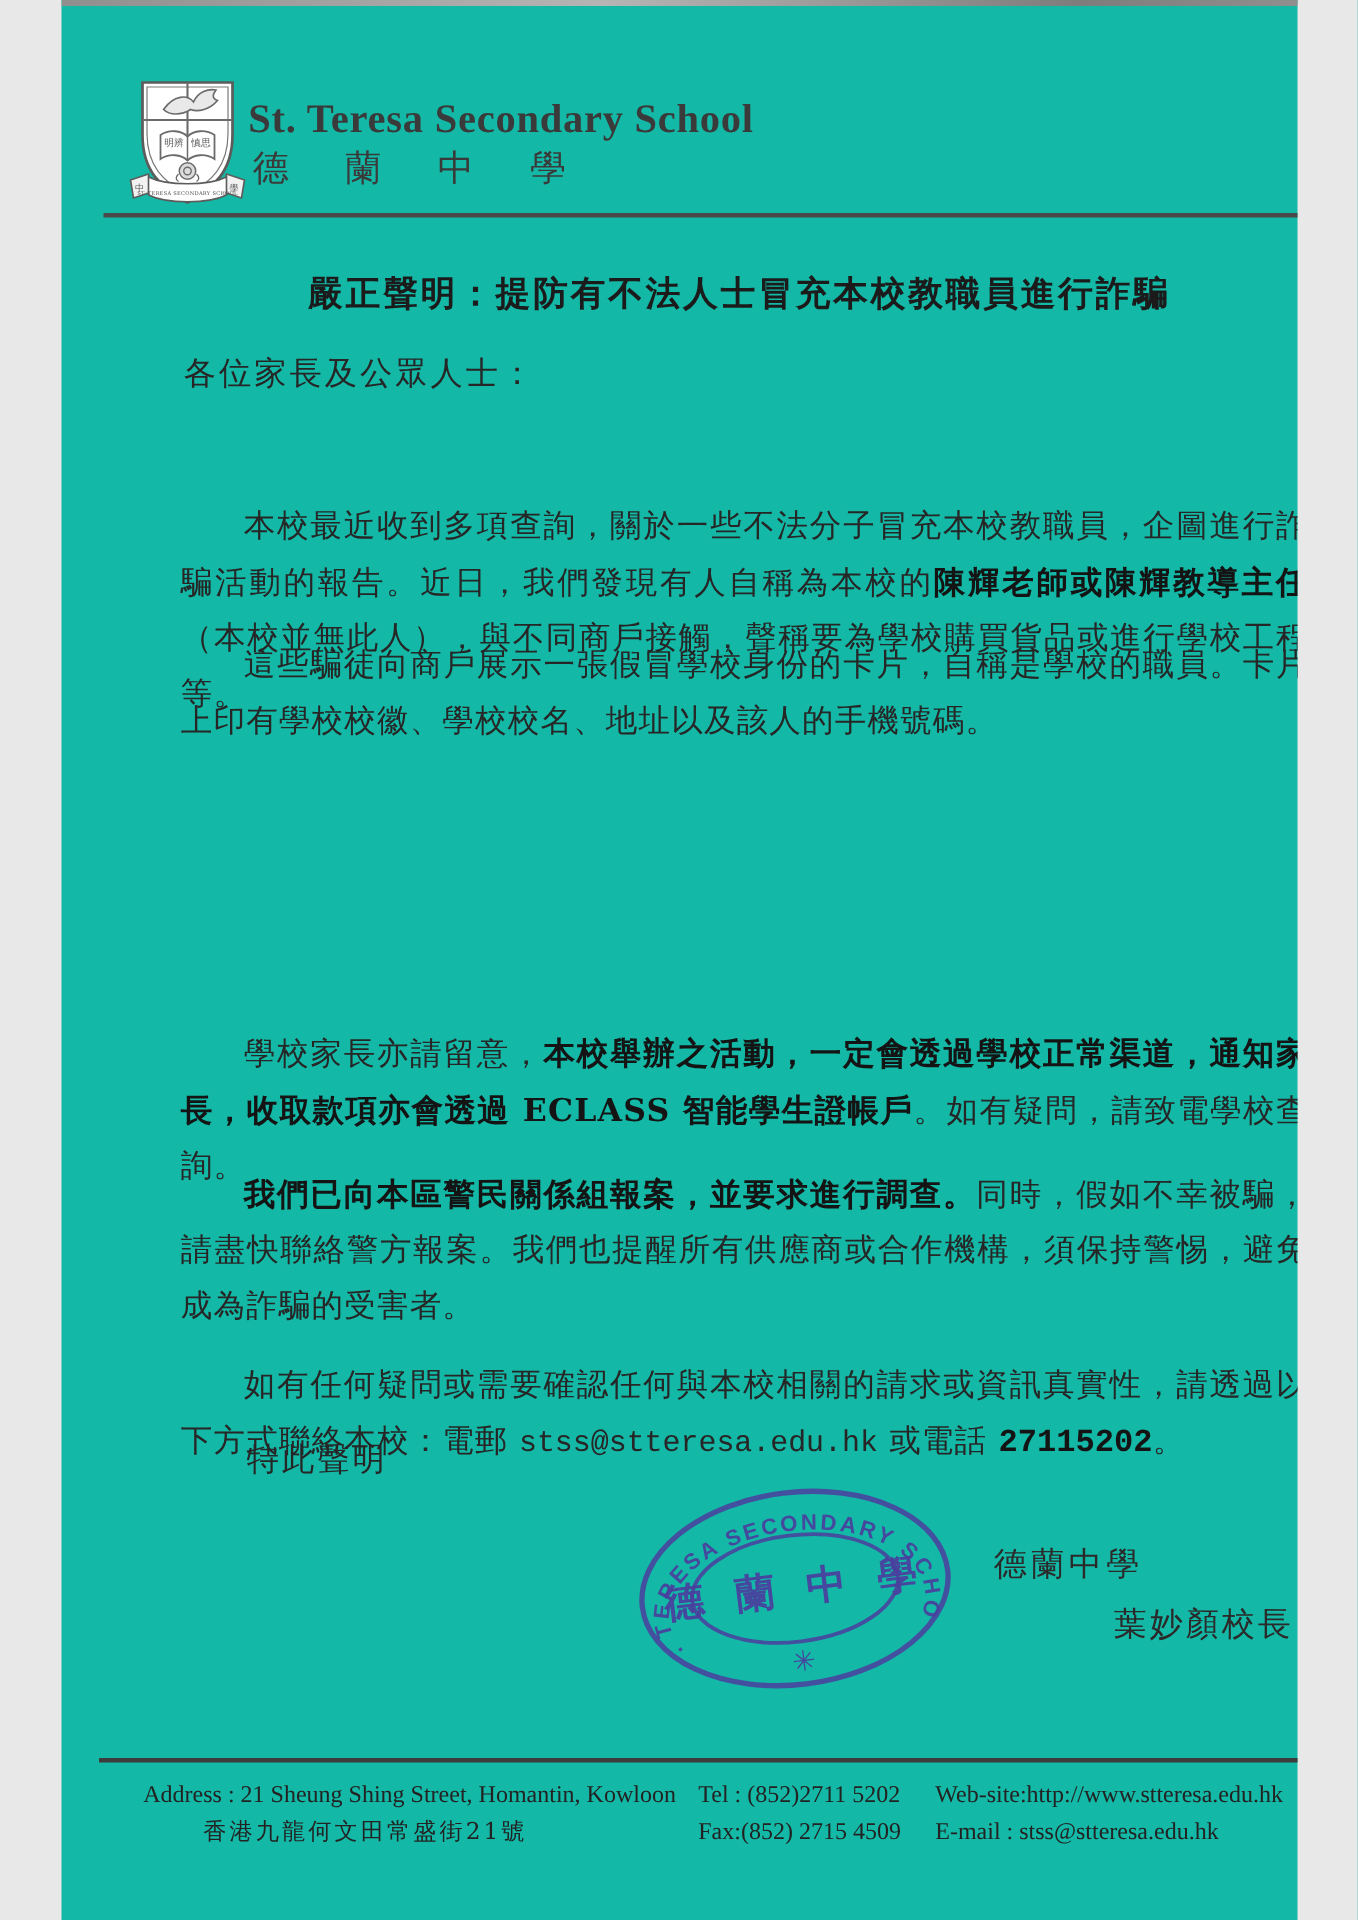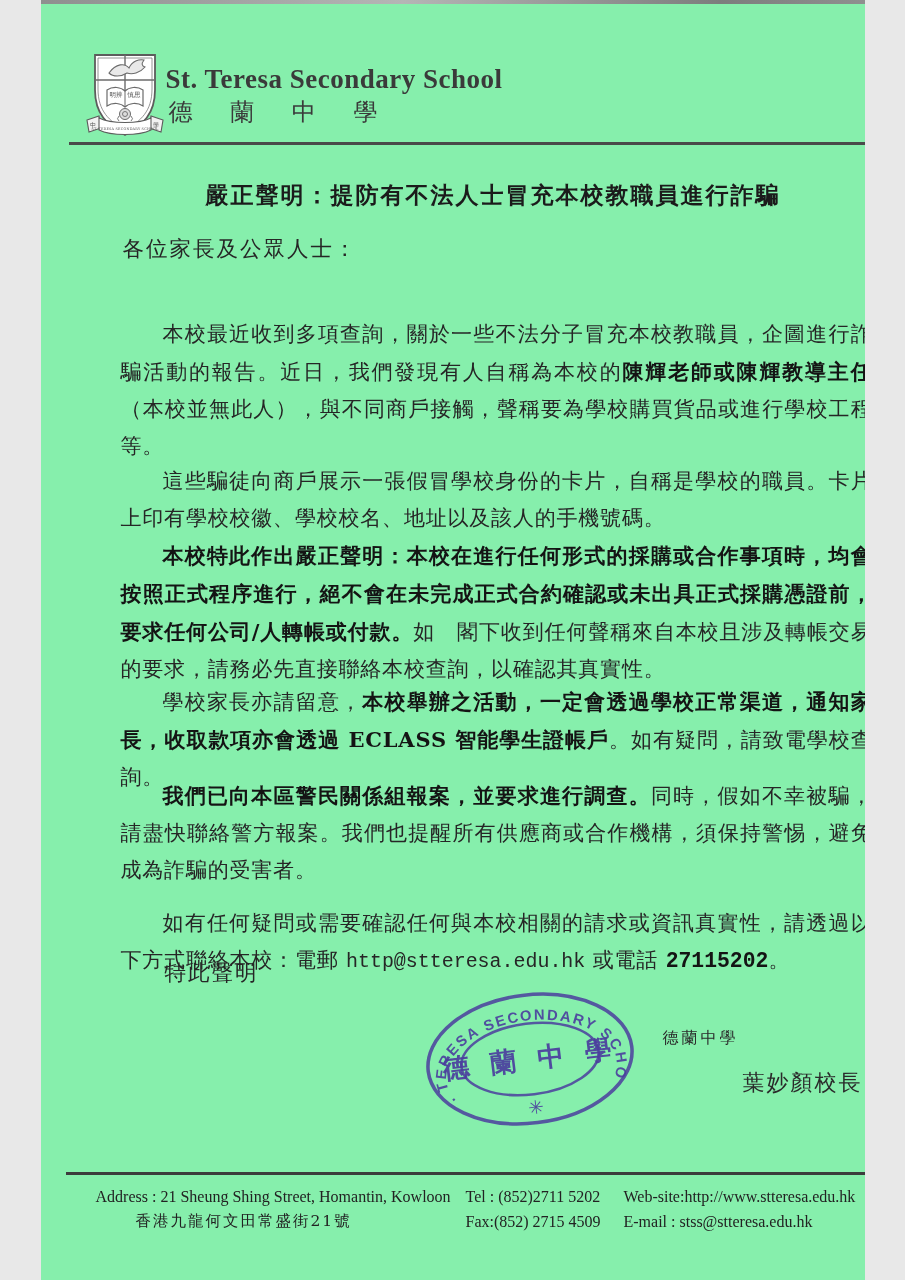--- a/index.html
+++ b/index.html
@@ -1,20 +1,20 @@
 <!DOCTYPE html>
 <html><head>
 <meta charset="utf-8">
 <style>
   html,body{margin:0;padding:0;background:#e8e8e8;}
   .page{
     position:relative;
     width:824px;height:1280px;
     margin:0 auto;
-    background:#86efac;
+    background:#14b8a6;
     overflow:hidden;
     font-family:"DejaVu Serif", serif;
     color:#222;
   }
   .top-edge{
     position:absolute;left:0;top:0;width:905px;height:4px;
     background:linear-gradient(90deg,#8f8f8f 0%,#b5b5b5 40%,#7d7d7d 75%,#999 100%);
   }
   
   .crest{position:absolute;left:42px;top:50px;width:84px;height:94px;}
@@ -43,38 +43,38 @@
     font-size:21.5px;letter-spacing:2px;color:#262626;
   }
   .para{
     position:absolute;left:80px;width:752px;
     font-size:21px;line-height:37px;letter-spacing:.8px;
     text-align:justify;text-indent:2em;color:#262626;
   }
   .para .b{font-weight:bold;color:#141414;}
   .para .latin{font-family:"Liberation Mono", monospace;font-size:.95em;letter-spacing:0;}
   .para .latin.b, .para .b.latin{font-weight:bold;font-size:1.02em;}
-  #para-1{top:295px;}
-  #para-2{top:442px;}
+  #para-1{top:311px;}
+  #para-2{top:404px;}
   #para-3{top:516px;}
   #para-4{top:662px;}
   #para-5{top:756px;}
   #para-6{top:884px;}
   .closing{
     position:absolute;left:124px;top:958px;
     font-size:21.5px;letter-spacing:2px;color:#262626;
   }
   
   .stamp{
     position:absolute;left:380px;top:990px;width:218px;height:138px;
     transform:rotate(-7deg);
   }
   .sig-org{
     position:absolute;left:622px;top:1028px;
-    font-size:16px;letter-spacing:3px;color:#2a2a2a;text-align:right;
+    font-size:22px;letter-spacing:3px;color:#2a2a2a;text-align:right;
   }
   .sig-name{
     position:absolute;left:702px;top:1068px;
     font-size:22px;letter-spacing:2px;color:#2a2a2a;
   }
   .date{
     position:absolute;left:80px;top:1118px;
     font-size:21px;letter-spacing:1px;color:#222;
   }
   
@@ -130,24 +130,23 @@
 
   <div class="school-en">St. Teresa Secondary School</div>
   <div class="school-zh">德 蘭 中 學</div>
   <div class="header-rule"></div>
 
   <div class="title">嚴正聲明：提防有不法人士冒充本校教職員進行詐騙</div>
   <div class="salutation">各位家長及公眾人士：</div>
 
   <p class="para" id="para-1"><span>本校最近收到多項查詢，關於一些不法分子冒充本校教職員，企圖進行詐騙活動的報告。近日，我們發現有人自稱為本校的</span><span class="b">陳輝老師或陳輝教導主任</span><span>（本校並無此人），與不同商戶接觸，聲稱要為學校購買貨品或進行學校工程等。</span></p>
   <p class="para" id="para-2"><span>這些騙徒向商戶展示一張假冒學校身份的卡片，自稱是學校的職員。卡片上印有學校校徽、學校校名、地址以及該人的手機號碼。</span></p>
-  <p class="para" id="para-3"><span class="b">本校特此作出嚴正聲明：本校在進行任何形式的採購或合作事項時，均會按照正式程序進行，絕不會在未完成正式合約確認或未出具正式採購憑證前，要求任何公司/人轉帳或付款。</span><span>如　閣下收到任何聲稱來自本校且涉及轉帳交易的要求，請務必先直接聯絡本校查詢，以確認其真實性。</span></p>
   <p class="para" id="para-4"><span>學校家長亦請留意，</span><span class="b">本校舉辦之活動，一定會透過學校正常渠道，通知家長，收取款項亦會透過 ECLASS 智能學生證帳戶</span><span>。如有疑問，請致電學校查詢。</span></p>
   <p class="para" id="para-5"><span class="b">我們已向本區警民關係組報案，並要求進行調查。</span><span>同時，假如不幸被騙，請盡快聯絡警方報案。我們也提醒所有供應商或合作機構，須保持警惕，避免成為詐騙的受害者。</span></p>
-  <p class="para" id="para-6"><span>如有任何疑問或需要確認任何與本校相關的請求或資訊真實性，請透過以下方式聯絡本校：電郵 </span><span class="latin">http@stteresa.edu.hk</span><span> 或電話 </span><span class="b latin">27115202</span><span>。</span></p>
+  <p class="para" id="para-6"><span>如有任何疑問或需要確認任何與本校相關的請求或資訊真實性，請透過以下方式聯絡本校：電郵 </span><span class="latin">stss@stteresa.edu.hk</span><span> 或電話 </span><span class="b latin">27115202</span><span>。</span></p>
 
   <div class="closing">特此聲明</div>
 
   <svg class="stamp" viewBox="-110 -70 220 140">
     <defs>
       <path id="stampArc" d="M -80 32 A 87 51 0 1 1 80 32" fill="none"></path>
     </defs>
     <ellipse cx="0" cy="0" rx="104" ry="65" fill="none" stroke="#4b3d9e" stroke-width="3.6" opacity=".85"></ellipse>
     <ellipse cx="0" cy="0" rx="70" ry="36" fill="none" stroke="#4b3d9e" stroke-width="2.6" opacity=".85"></ellipse>
     <text font-family="Liberation Sans, sans-serif" font-size="15" font-weight="bold" fill="#4b3d9e" letter-spacing="2" opacity=".9">

